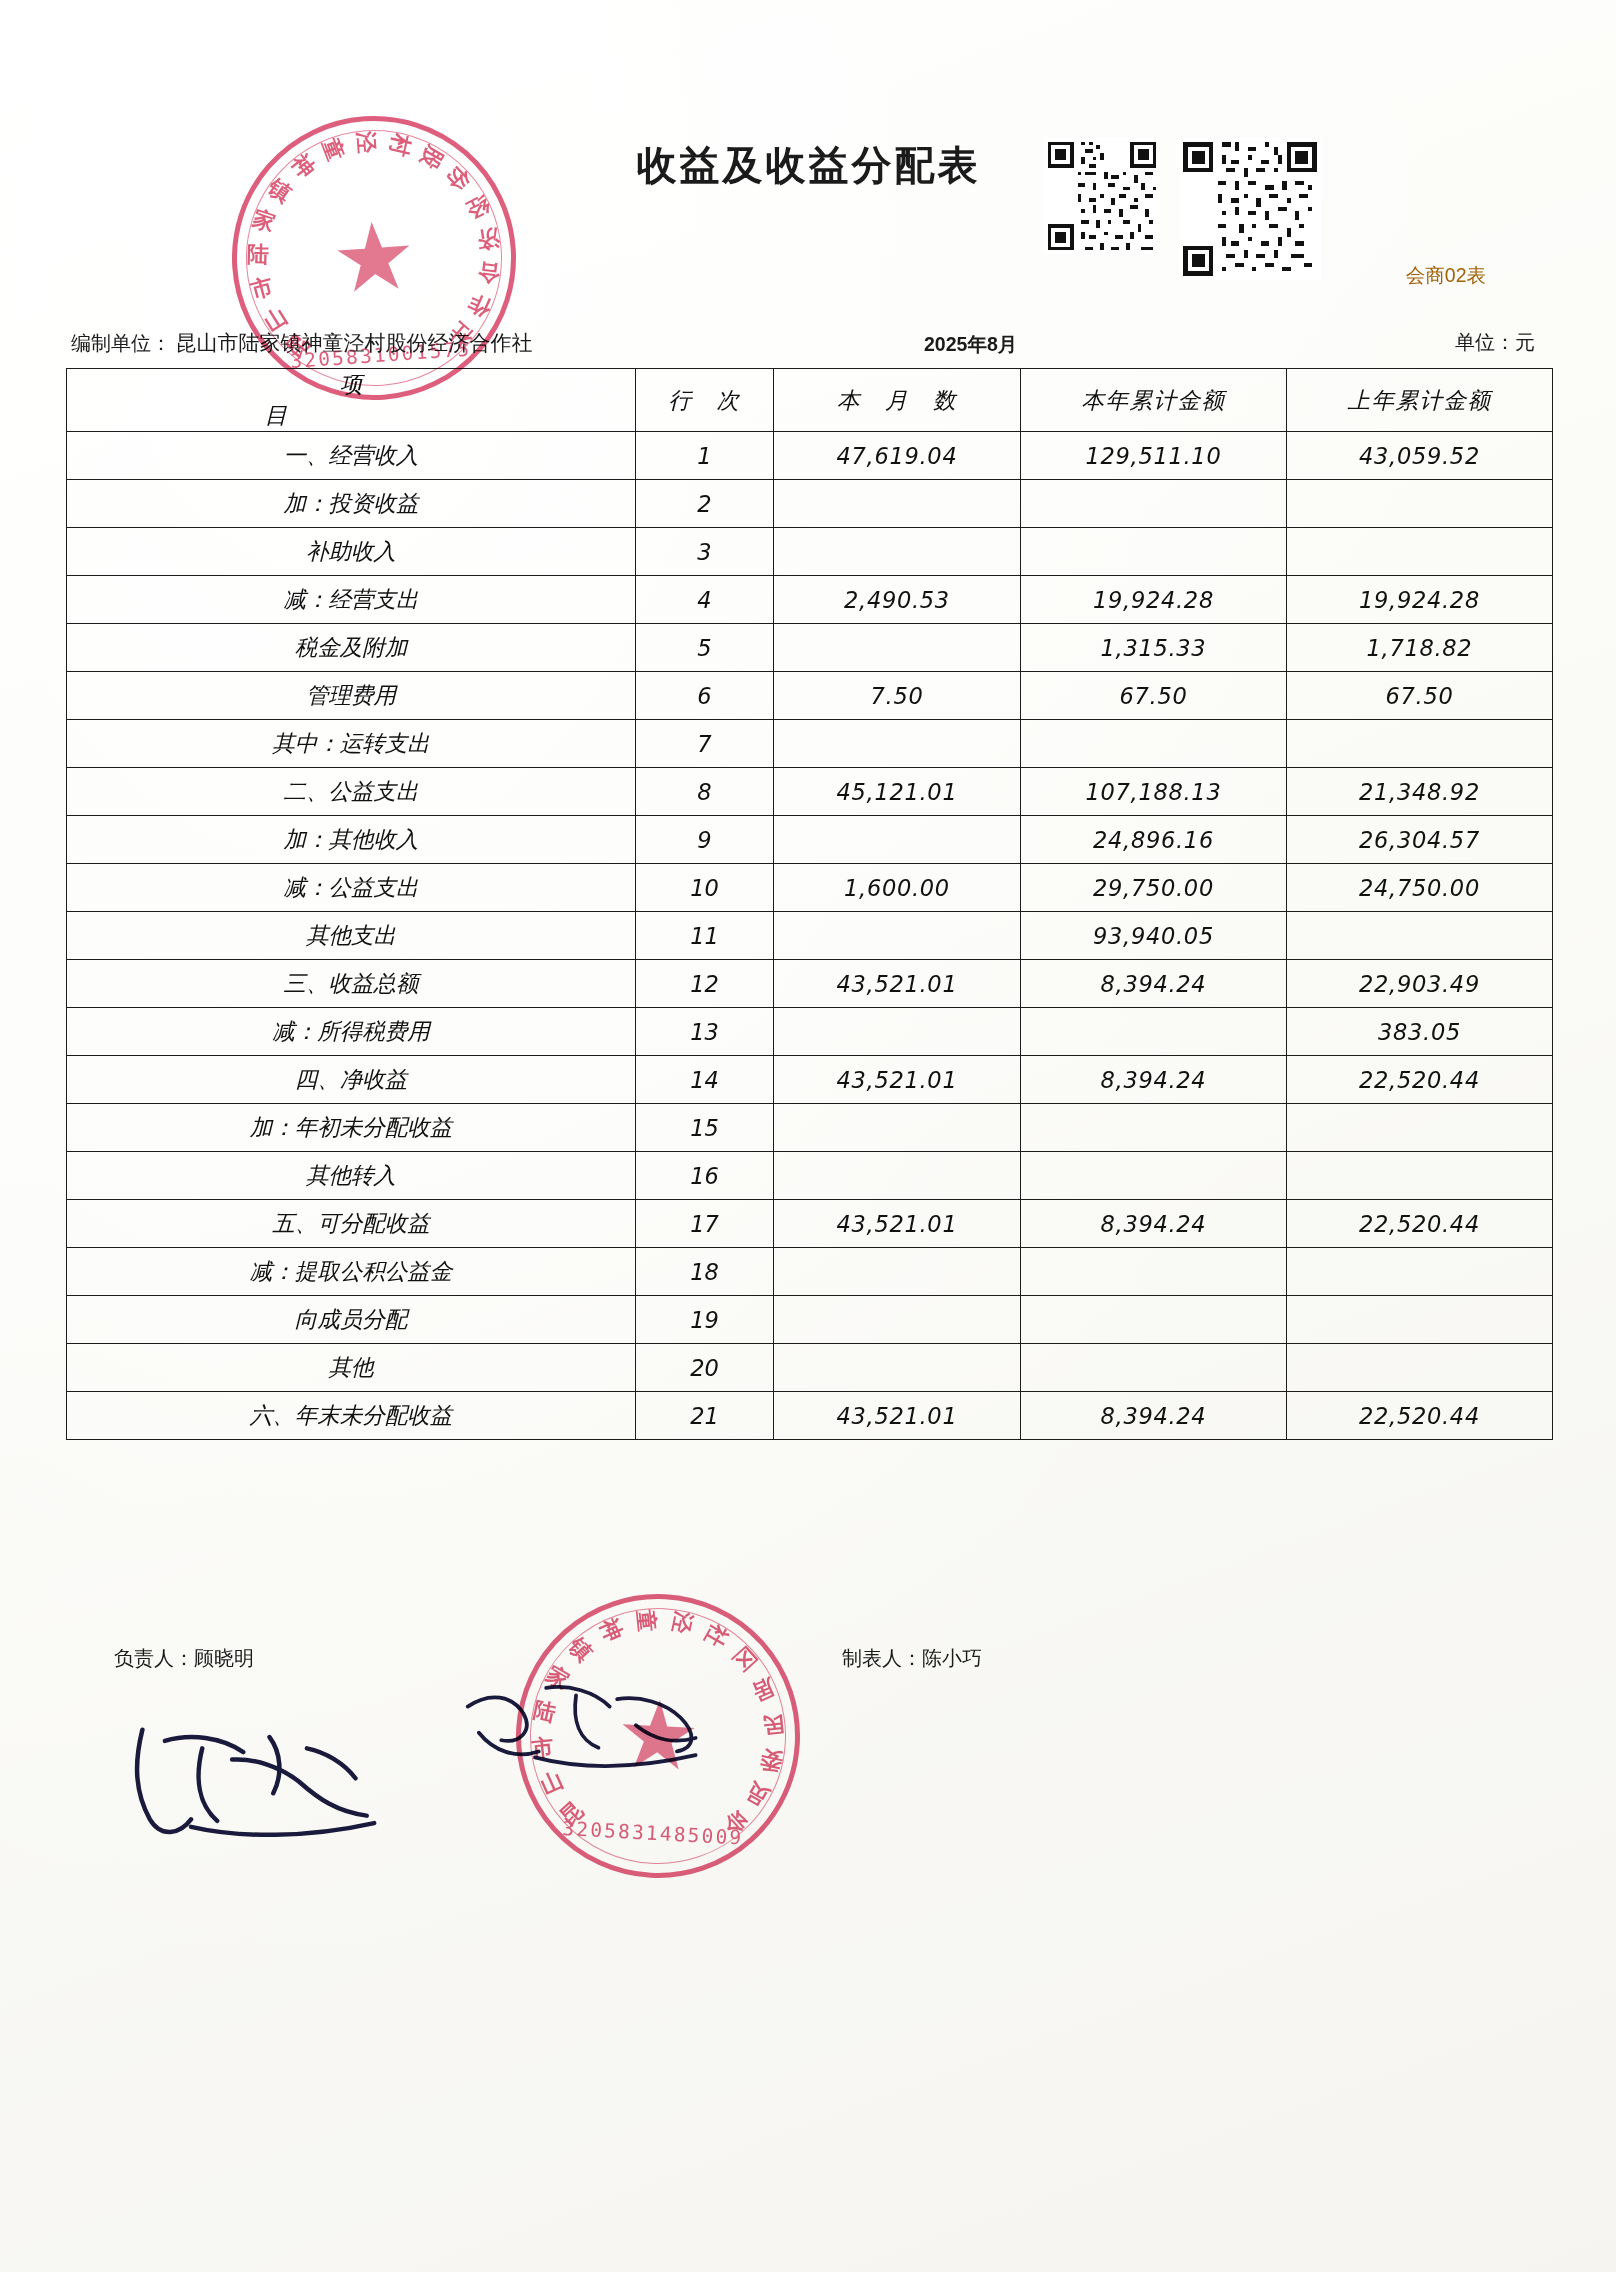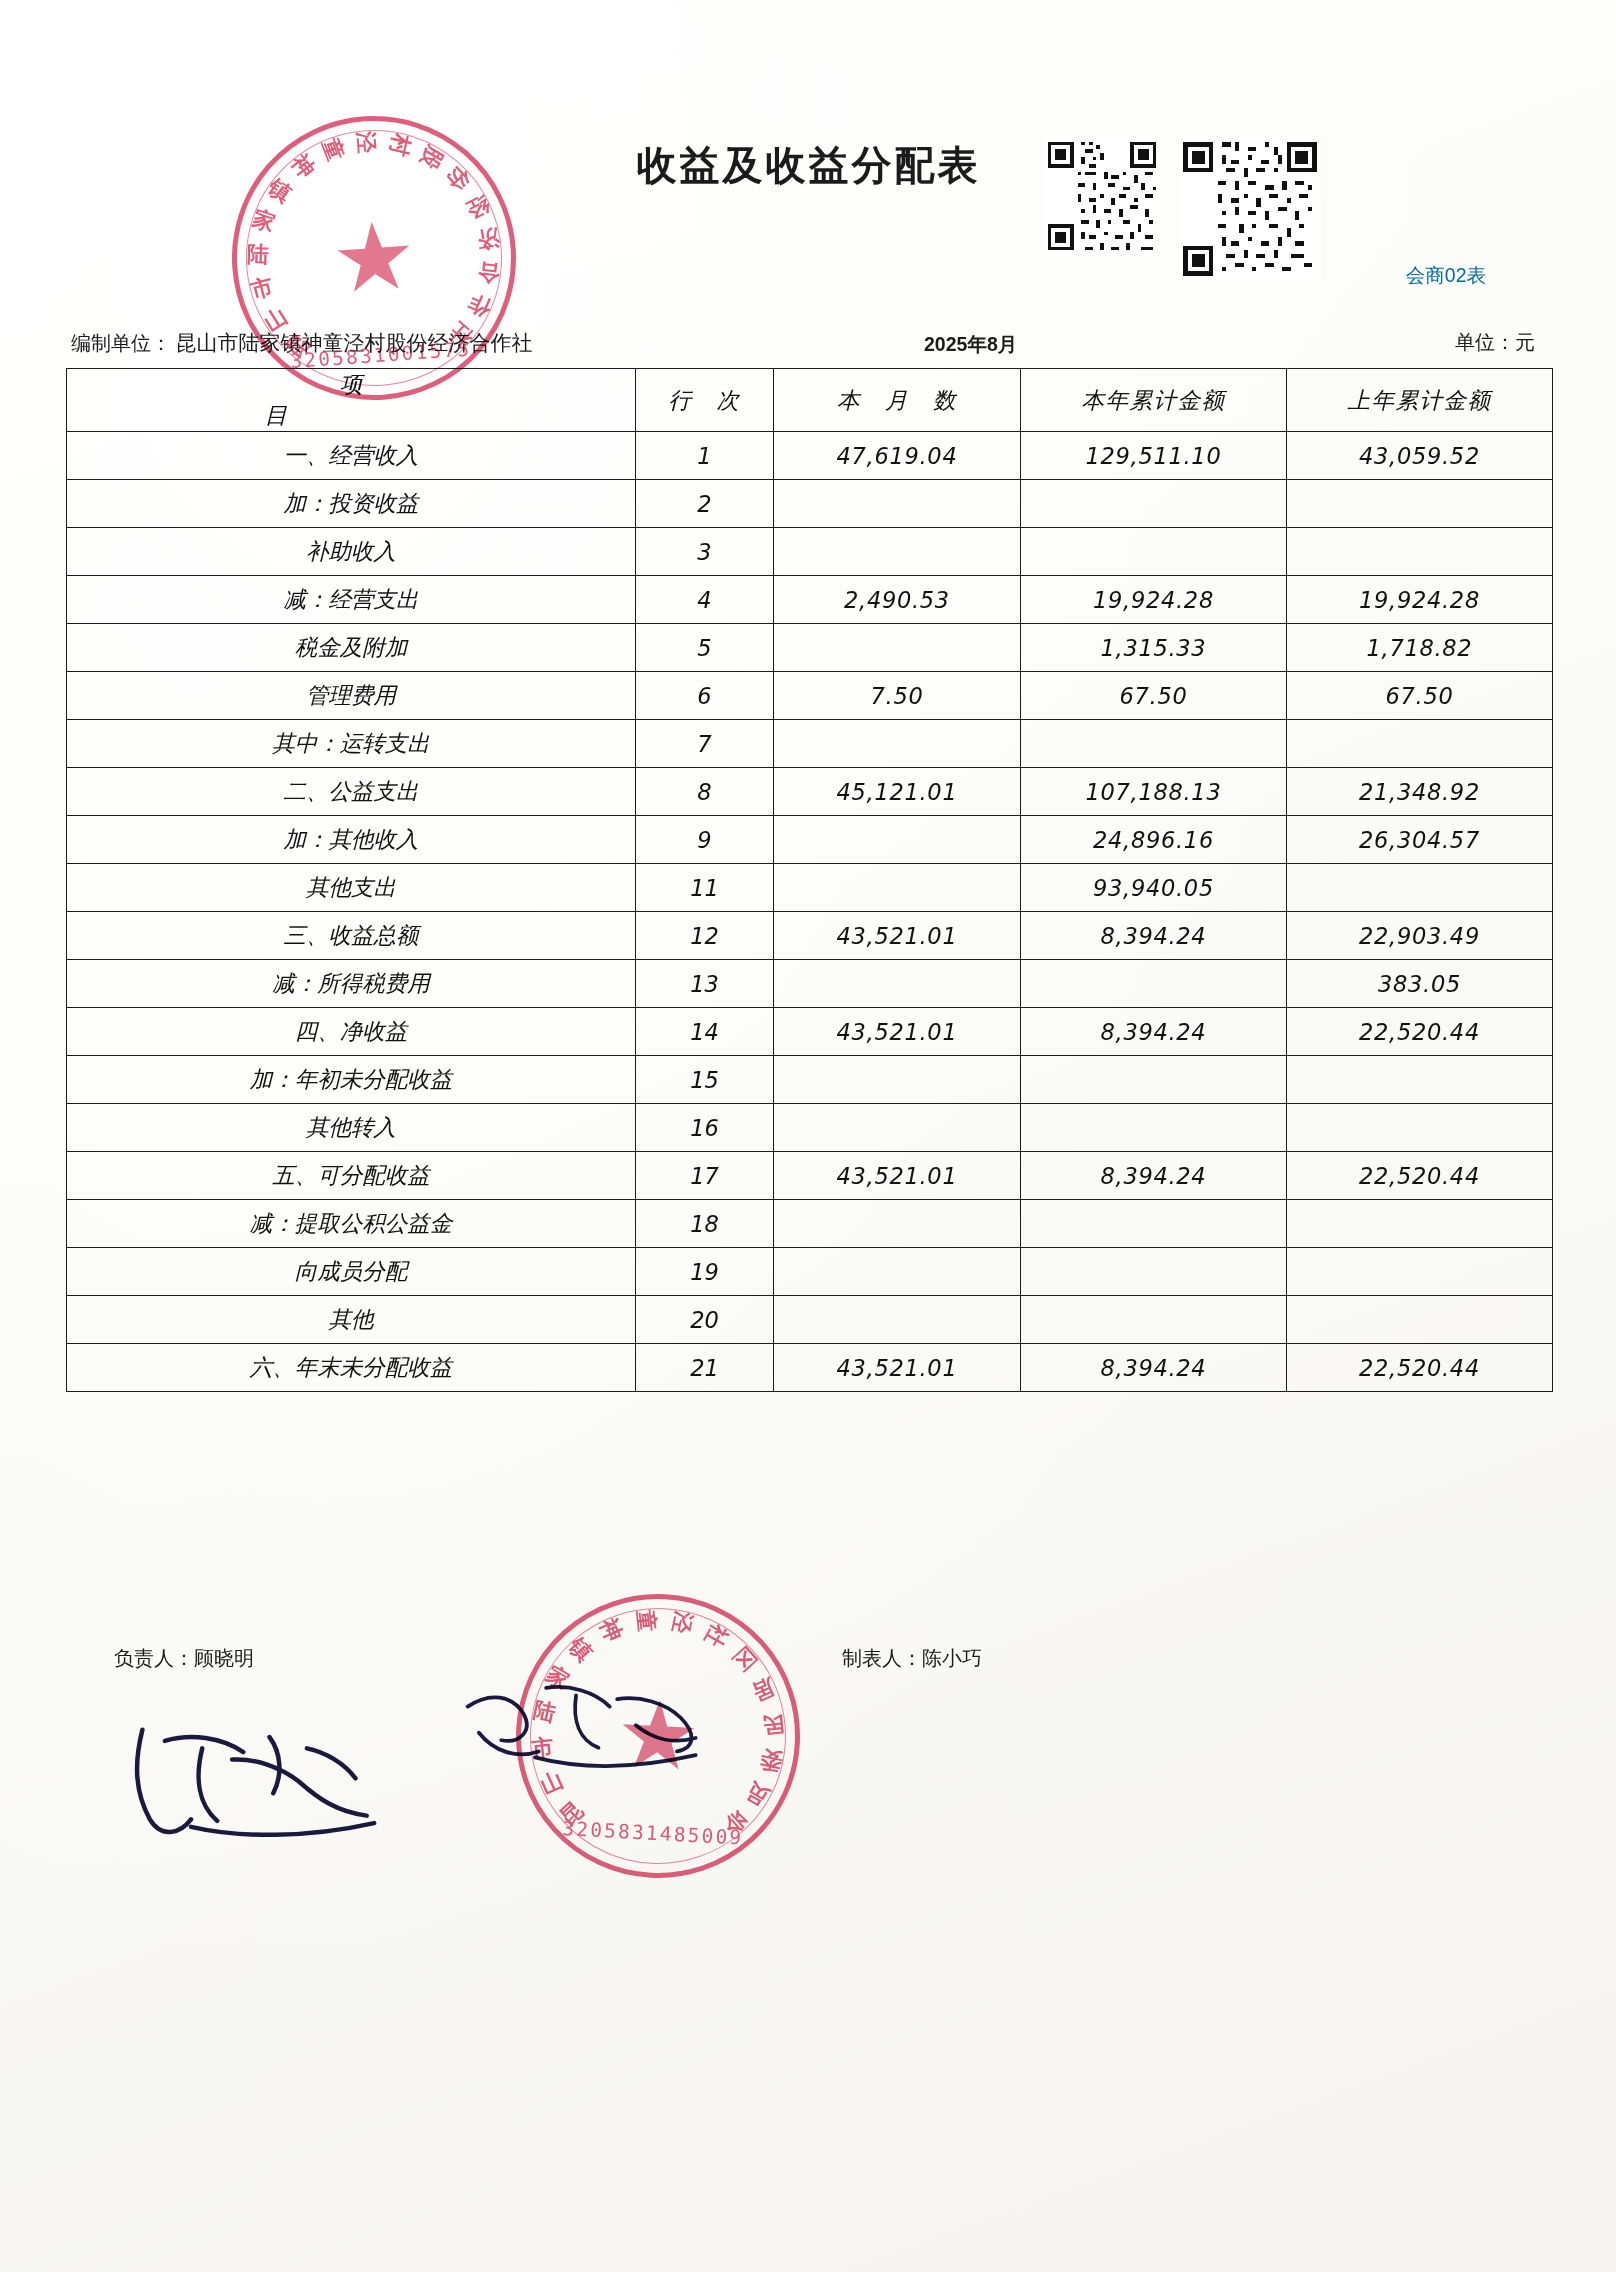--- a/index.html
+++ b/index.html
@@ -44,21 +44,21 @@
     font-weight: bold;
     letter-spacing: 3px;
     color: #1b1b1b;
     font-family: "DejaVu Sans", sans-serif;
   }
   .form-code {
     position: absolute;
     right: 131px;
     top: 262px;
     font-size: 19.5px;
-    color: #0369a1;
+    color: #a16207;
   }
   .meta-left {
     position: absolute;
     left: 71px;
     top: 329px;
     font-size: 20px;
     color: #1b1b1b;
   }
   .meta-left .unit-name {
     font-size: 21px;
@@ -488,20 +488,27 @@
               <td class="num">21,348.92</td>
             </tr>
             <tr>
               <td class="item ind1">加：其他收入</td>
               <td class="line">9</td>
               <td class="num"></td>
               <td class="num">24,896.16</td>
               <td class="num">26,304.57</td>
             </tr>
             <tr>
+              <td class="item ind1">减：公益支出</td>
+              <td class="line">10</td>
+              <td class="num">1,600.00</td>
+              <td class="num">29,750.00</td>
+              <td class="num">24,750.00</td>
+            </tr>
+            <tr>
               <td class="item ind1">其他支出</td>
               <td class="line">11</td>
               <td class="num"></td>
               <td class="num">93,940.05</td>
               <td class="num"></td>
             </tr>
             <tr>
               <td class="item ind0">三、收益总额</td>
               <td class="line">12</td>
               <td class="num">43,521.01</td>

